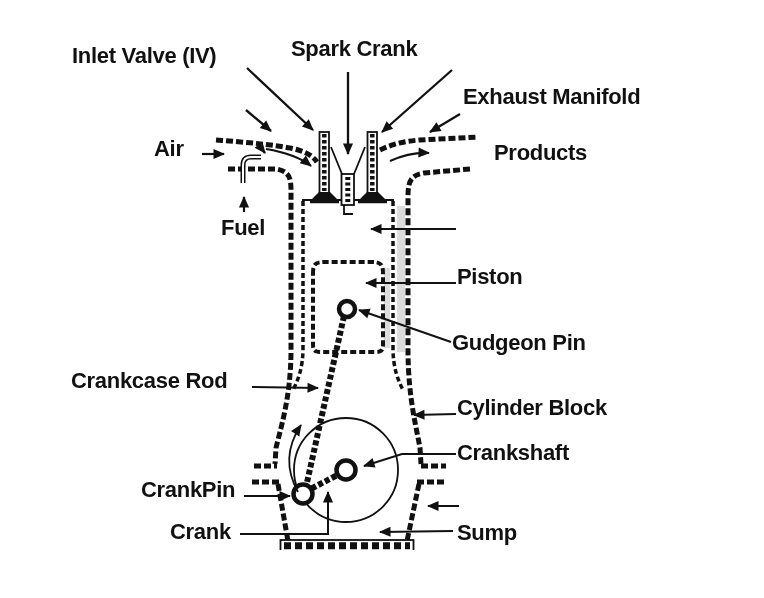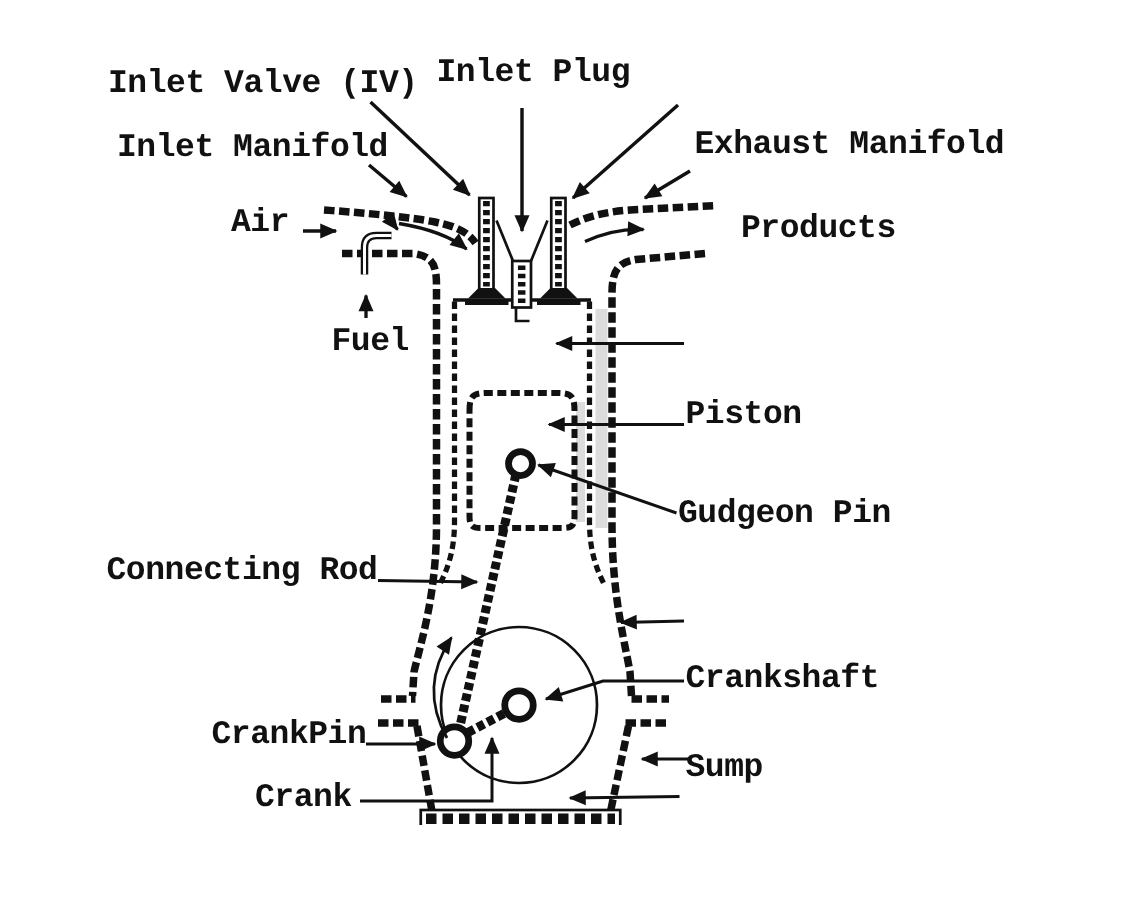--- a/index.html
+++ b/index.html
@@ -1,20 +1,20 @@
 <!DOCTYPE html>
 <html style="--ink: #111111; --background: #ffffff; --shading: #dcdcdc;"><head>
 <meta charset="utf-8">
 <style>
   :root{ --ink:#111111; --background:#ffffff; --shading:#dcdcdc; }
   html,body{margin:0;padding:0;background:var(--background);}
   #stage{
     position:relative; width:764px; height:550px;
     background:var(--background); overflow:hidden;
-    font-family:Liberation Mono, monospace;
+    font-family:Liberation Sans, sans-serif;
   }
   #drawing{position:absolute;left:0;top:0;}
   .lbl{
     position:absolute; color:var(--ink); font-weight:bold;
     font-size:22px; line-height:22px; letter-spacing:-0.3px; white-space:nowrap;
   }
   svg .wall{stroke:var(--ink);fill:none;stroke-width:5;stroke-dasharray:7 3;stroke-linejoin:round;}
   svg .liner{stroke:var(--ink);fill:none;stroke-width:3.5;stroke-dasharray:5 3;}
   svg .thin{stroke:var(--ink);fill:none;stroke-width:1.8;}
   svg .seat{stroke:var(--ink);fill:none;stroke-width:2.2;}
@@ -125,26 +125,26 @@
       <path class="leader" d="M 456,454 L 402,454 L 364,466" marker-end="url(#ah)"></path>
       <path class="leader" d="M 459,506 L 428,506" marker-end="url(#ah)"></path>
       <path class="leader" d="M 453,531 L 380,532" marker-end="url(#ah)"></path>
       <path class="leader" d="M 252,387 L 318,388" marker-end="url(#ah)"></path>
       <path class="leader" d="M 244,496 L 290,496" marker-end="url(#ah)"></path>
       <path class="leader" d="M 240,534 L 328,534 L 328,492" marker-end="url(#ah)"></path>
     </g>
   </svg>
 
   <div class="lbl" style="left:72px;top:45px">Inlet Valve (IV)</div>
-  <div class="lbl" style="left:291px;top:38px">Inlet Plug</div>
-  <div class="lbl" style="left:78px;top:88px">Inlet Manifold</div>
+  <div class="lbl" style="left:291px;top:38px">Spark Crank</div>
   <div class="lbl" style="left:463px;top:86px">Exhaust Manifold</div>
   <div class="lbl" style="left:154px;top:138px">Air</div>
   <div class="lbl" style="left:494px;top:142px">Products</div>
   <div class="lbl" style="left:221px;top:217px">Fuel</div>
   <div class="lbl" style="left:457px;top:266px">Piston</div>
   <div class="lbl" style="left:452px;top:332px">Gudgeon Pin</div>
-  <div class="lbl" style="left:71px;top:370px">Connecting Rod</div>
+  <div class="lbl" style="left:71px;top:370px">Crankcase Rod</div>
+  <div class="lbl" style="left:457px;top:397px">Cylinder Block</div>
   <div class="lbl" style="left:457px;top:442px">Crankshaft</div>
   <div class="lbl" style="left:141px;top:479px">CrankPin</div>
   <div class="lbl" style="left:170px;top:521px">Crank</div>
-  <div class="lbl" style="left:457px;top:501px">Sump</div>
+  <div class="lbl" style="left:457px;top:522px">Sump</div>
 </div>
 
 </body></html>

